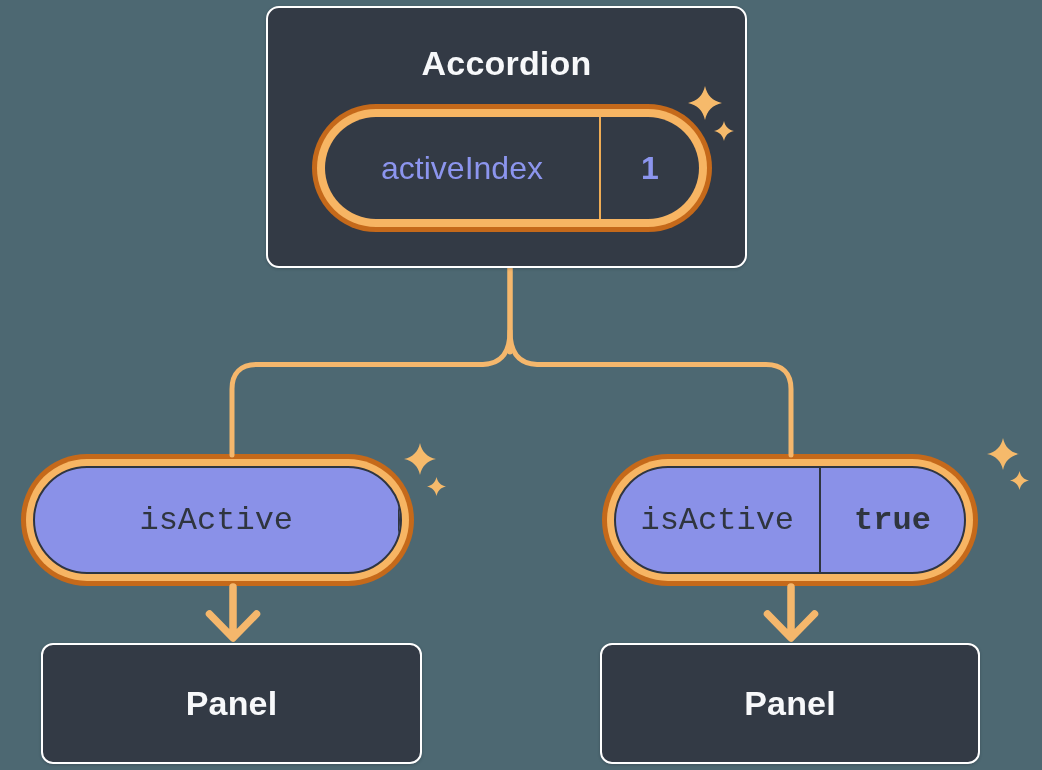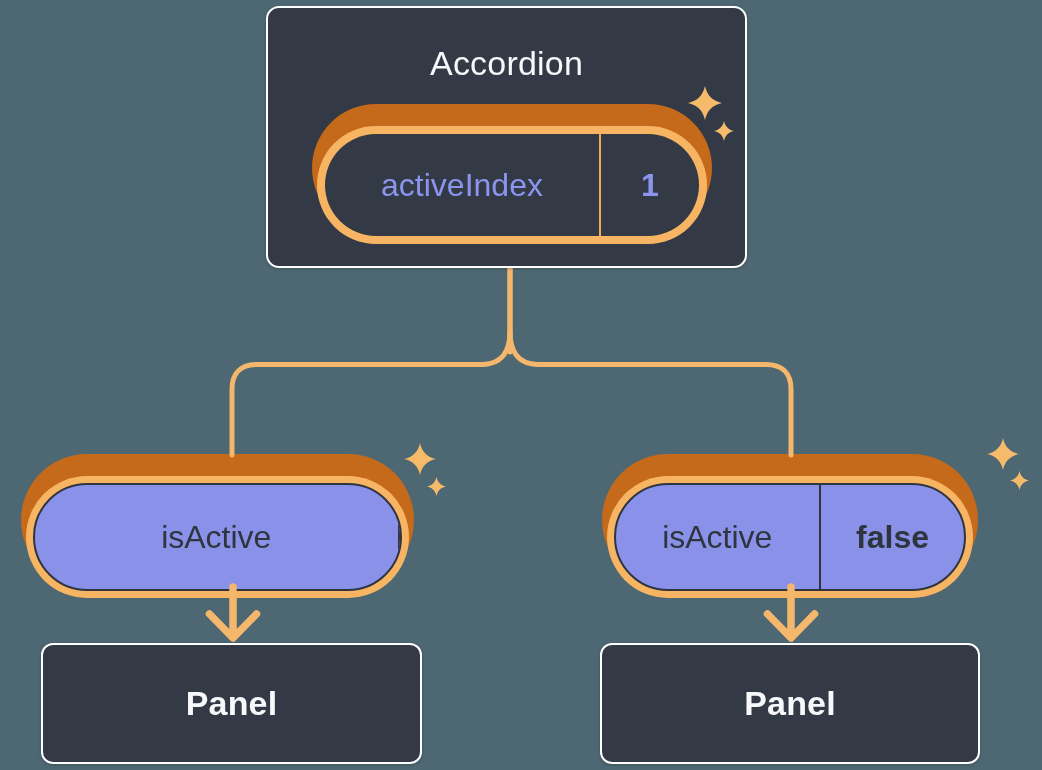--- a/index.html
+++ b/index.html
@@ -31,45 +31,45 @@
     position:absolute;z-index:2;
     background:var(--node-dark);
     border:2.5px solid var(--node-border);
     border-radius:13px;
     box-shadow:0 1px 3px rgba(26,30,38,.28);
   }
   .accordion-node{left:266px;top:6px;width:481px;height:262px;}
   .node-title{
     position:absolute;left:0;top:30px;width:100%;height:50px;
     display:flex;align-items:center;justify-content:center;
-    color:var(--text-light);font-size:34px;font-weight:400;letter-spacing:.2px;
+    color:var(--text-light);font-size:34px;font-weight:700;letter-spacing:.2px;
   }
   
   .pill-outer{
     position:absolute;border-radius:999px;
     background:var(--ring-outer);padding:5px;
   }
   .pill-mid{
     width:100%;height:100%;border-radius:999px;
     background:var(--ring-inner);
-    margin-top:17px;
   }
   .pill-content{
     width:100%;height:100%;border-radius:999px;
     display:flex;align-items:stretch;overflow:hidden;
   }
   .top-pill{left:44px;top:96px;width:400px;height:128px;}
   .top-pill .pill-mid{padding:8px;}
   .top-pill .pill-content{background:var(--node-dark);}
   .top-pill .pill-section{color:var(--text-purple);}
   .top-pill .pill-divider{width:2px;background:var(--divider-orange);}
   .purple-pill .pill-mid{padding:7px;}
   .purple-pill .pill-content{
     background:var(--pill-purple);
     border:2.5px solid var(--pill-divider-dark);
+    font-family:Liberation Mono, monospace;
   }
   .purple-pill .pill-section{color:var(--text-dark);}
   .purple-pill .pill-divider{width:2.5px;background:var(--pill-divider-dark);}
   .pill-left{left:21px;top:454px;width:393px;height:132px;}
   .pill-right{left:602px;top:454px;width:376px;height:132px;}
   .pill-section{
     display:flex;align-items:center;justify-content:center;
     font-size:32px;
   }
   .pill-section.name{flex:1;}
@@ -124,21 +124,21 @@
         <div class="pill-divider"></div>
       </div>
     </div>
   </div>
 
   <div class="pill-outer purple-pill pill-right">
     <div class="pill-mid">
       <div class="pill-content">
         <div class="pill-section name">isActive</div>
         <div class="pill-divider"></div>
-        <div class="pill-section value">false</div>
+        <div class="pill-section value">true</div>
       </div>
     </div>
   </div>
 
   <div class="node panel-node panel-left">
     <span>Panel</span>
   </div>
   <div class="node panel-node panel-right">
     <span>Panel</span>
   </div>

